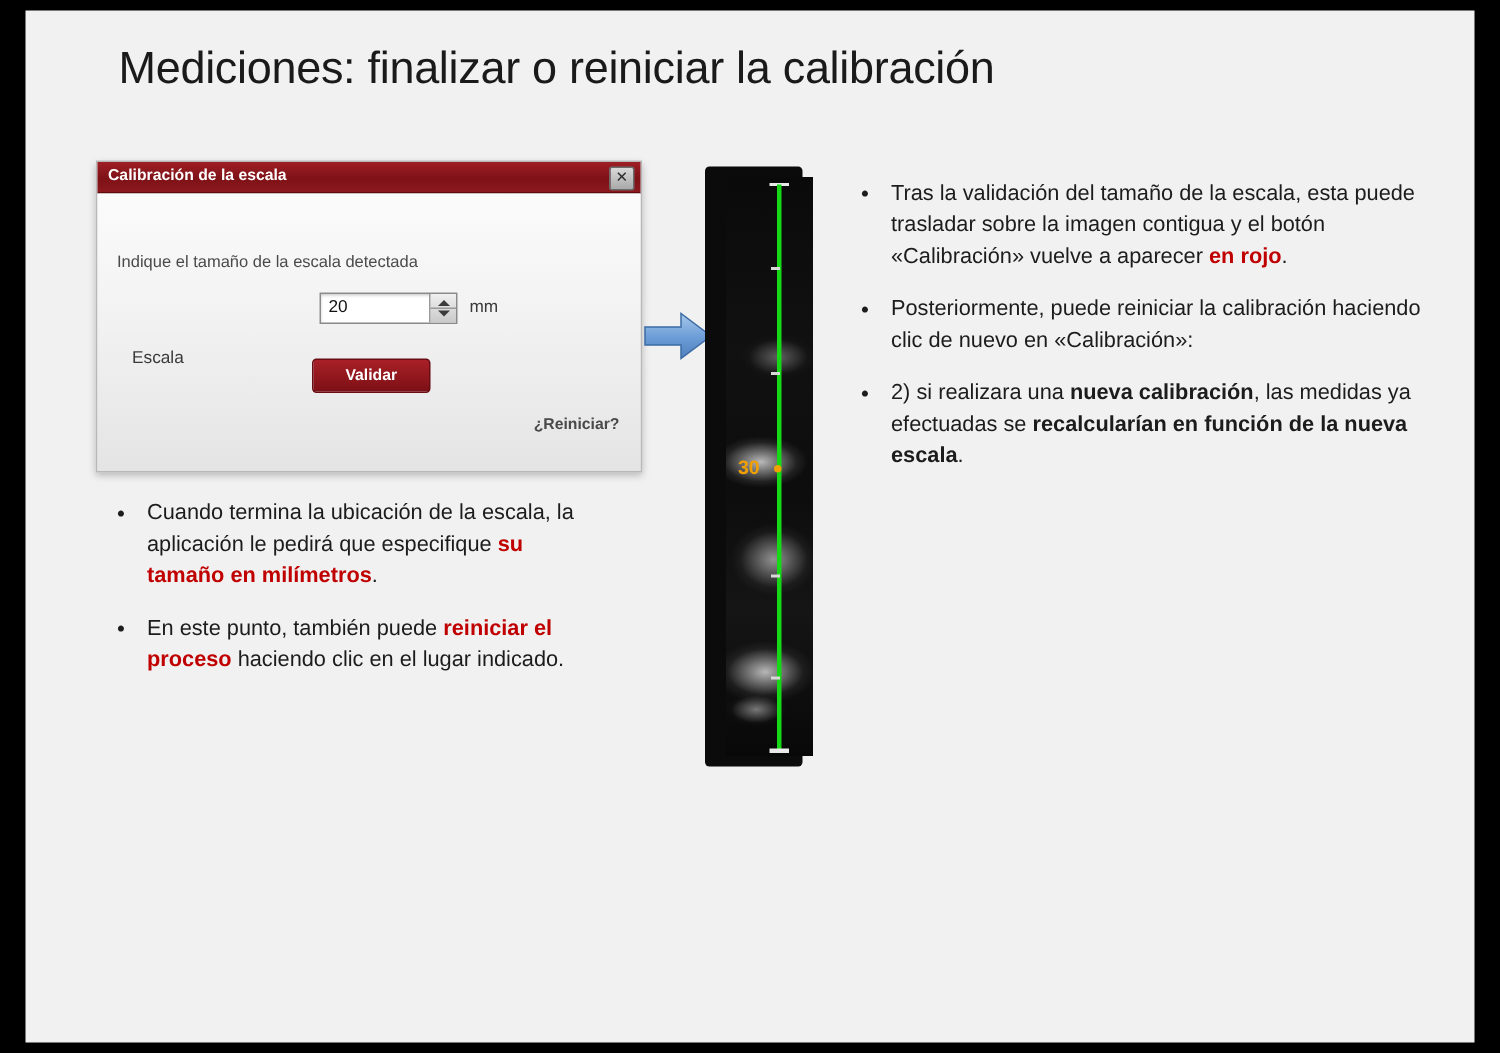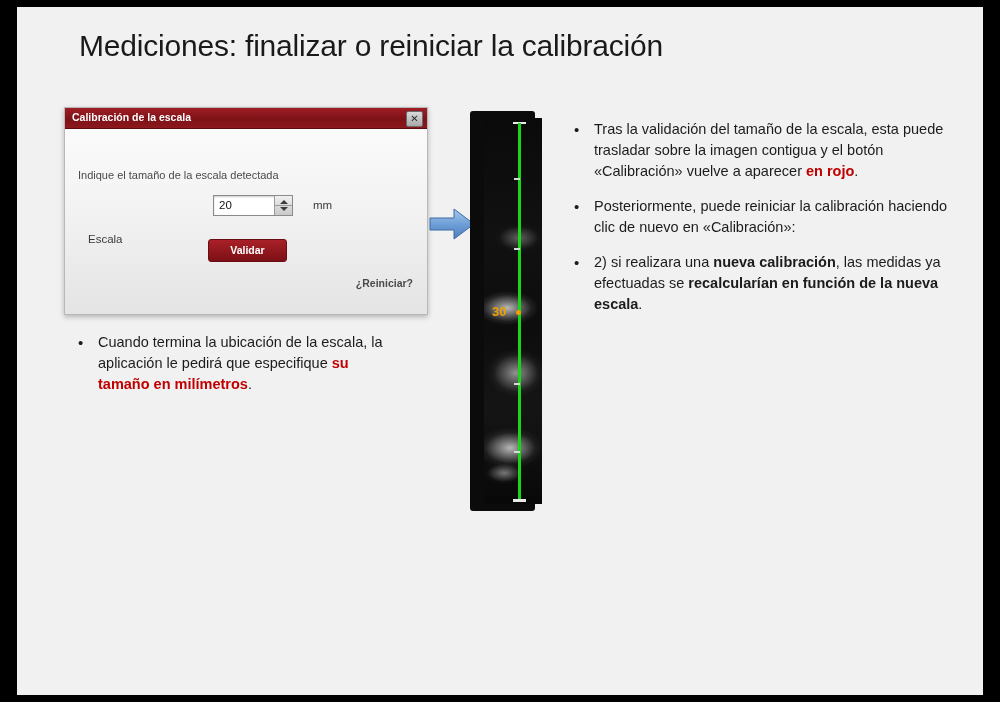--- a/index.html
+++ b/index.html
@@ -92,21 +92,21 @@
     left: 23px;
     top: 72px;
     font-size: 11.5px;
     color: #3a3a3a;
     margin-top: 32px;
   }
   .spinner {
     position: absolute;
     left: 148px;
     top: 66px;
-    width: 80px;
+    width: 92px;
     height: 21px;
     background: #ffffff;
     border: 1px solid #8a8a8a;
     box-shadow: inset 0 1px 2px rgba(0,0,0,0.2);
     box-sizing: border-box;
   }
   .spinner-value {
     position: absolute;
     left: 5px;
     top: 3px;
@@ -329,20 +329,21 @@
     <div class="us-tick" style="top:137px"></div>
     <div class="us-tick" style="top:272px"></div>
     <div class="us-tick" style="top:340px"></div>
     <div class="us-label-30">30</div>
     <div class="us-label-dot"></div>
     <div class="us-endcap-bottom"></div>
   </div>
 
   <div class="bullets left-col" id="left-col">
       <div class="bullet"><span>Cuando termina la ubicación de la escala, la aplicación le pedirá que especifique </span><span class="red">su tamaño en milímetros</span><span>.</span></div>
+      <div class="bullet"><span>En este punto, también puede </span><span class="red">reiniciar el proceso</span><span> haciendo clic en el lugar indicado.</span></div>
     </div>
 
   <div class="bullets right-col" id="right-col">
       <div class="bullet"><span>Tras la validación del tamaño de la escala, esta puede trasladar sobre la imagen contigua y el botón «Calibración» vuelve a aparecer </span><span class="red">en rojo</span><span>.</span></div>
       <div class="bullet"><span>Posteriormente, puede reiniciar la calibración haciendo clic de nuevo en «Calibración»:</span></div>
       <div class="bullet"><span>2) si realizara una </span><span class="b">nueva calibración</span><span>, las medidas ya efectuadas se </span><span class="b">recalcularían en función de la nueva escala</span><span>.</span></div>
     </div>
 
 </div>
 

